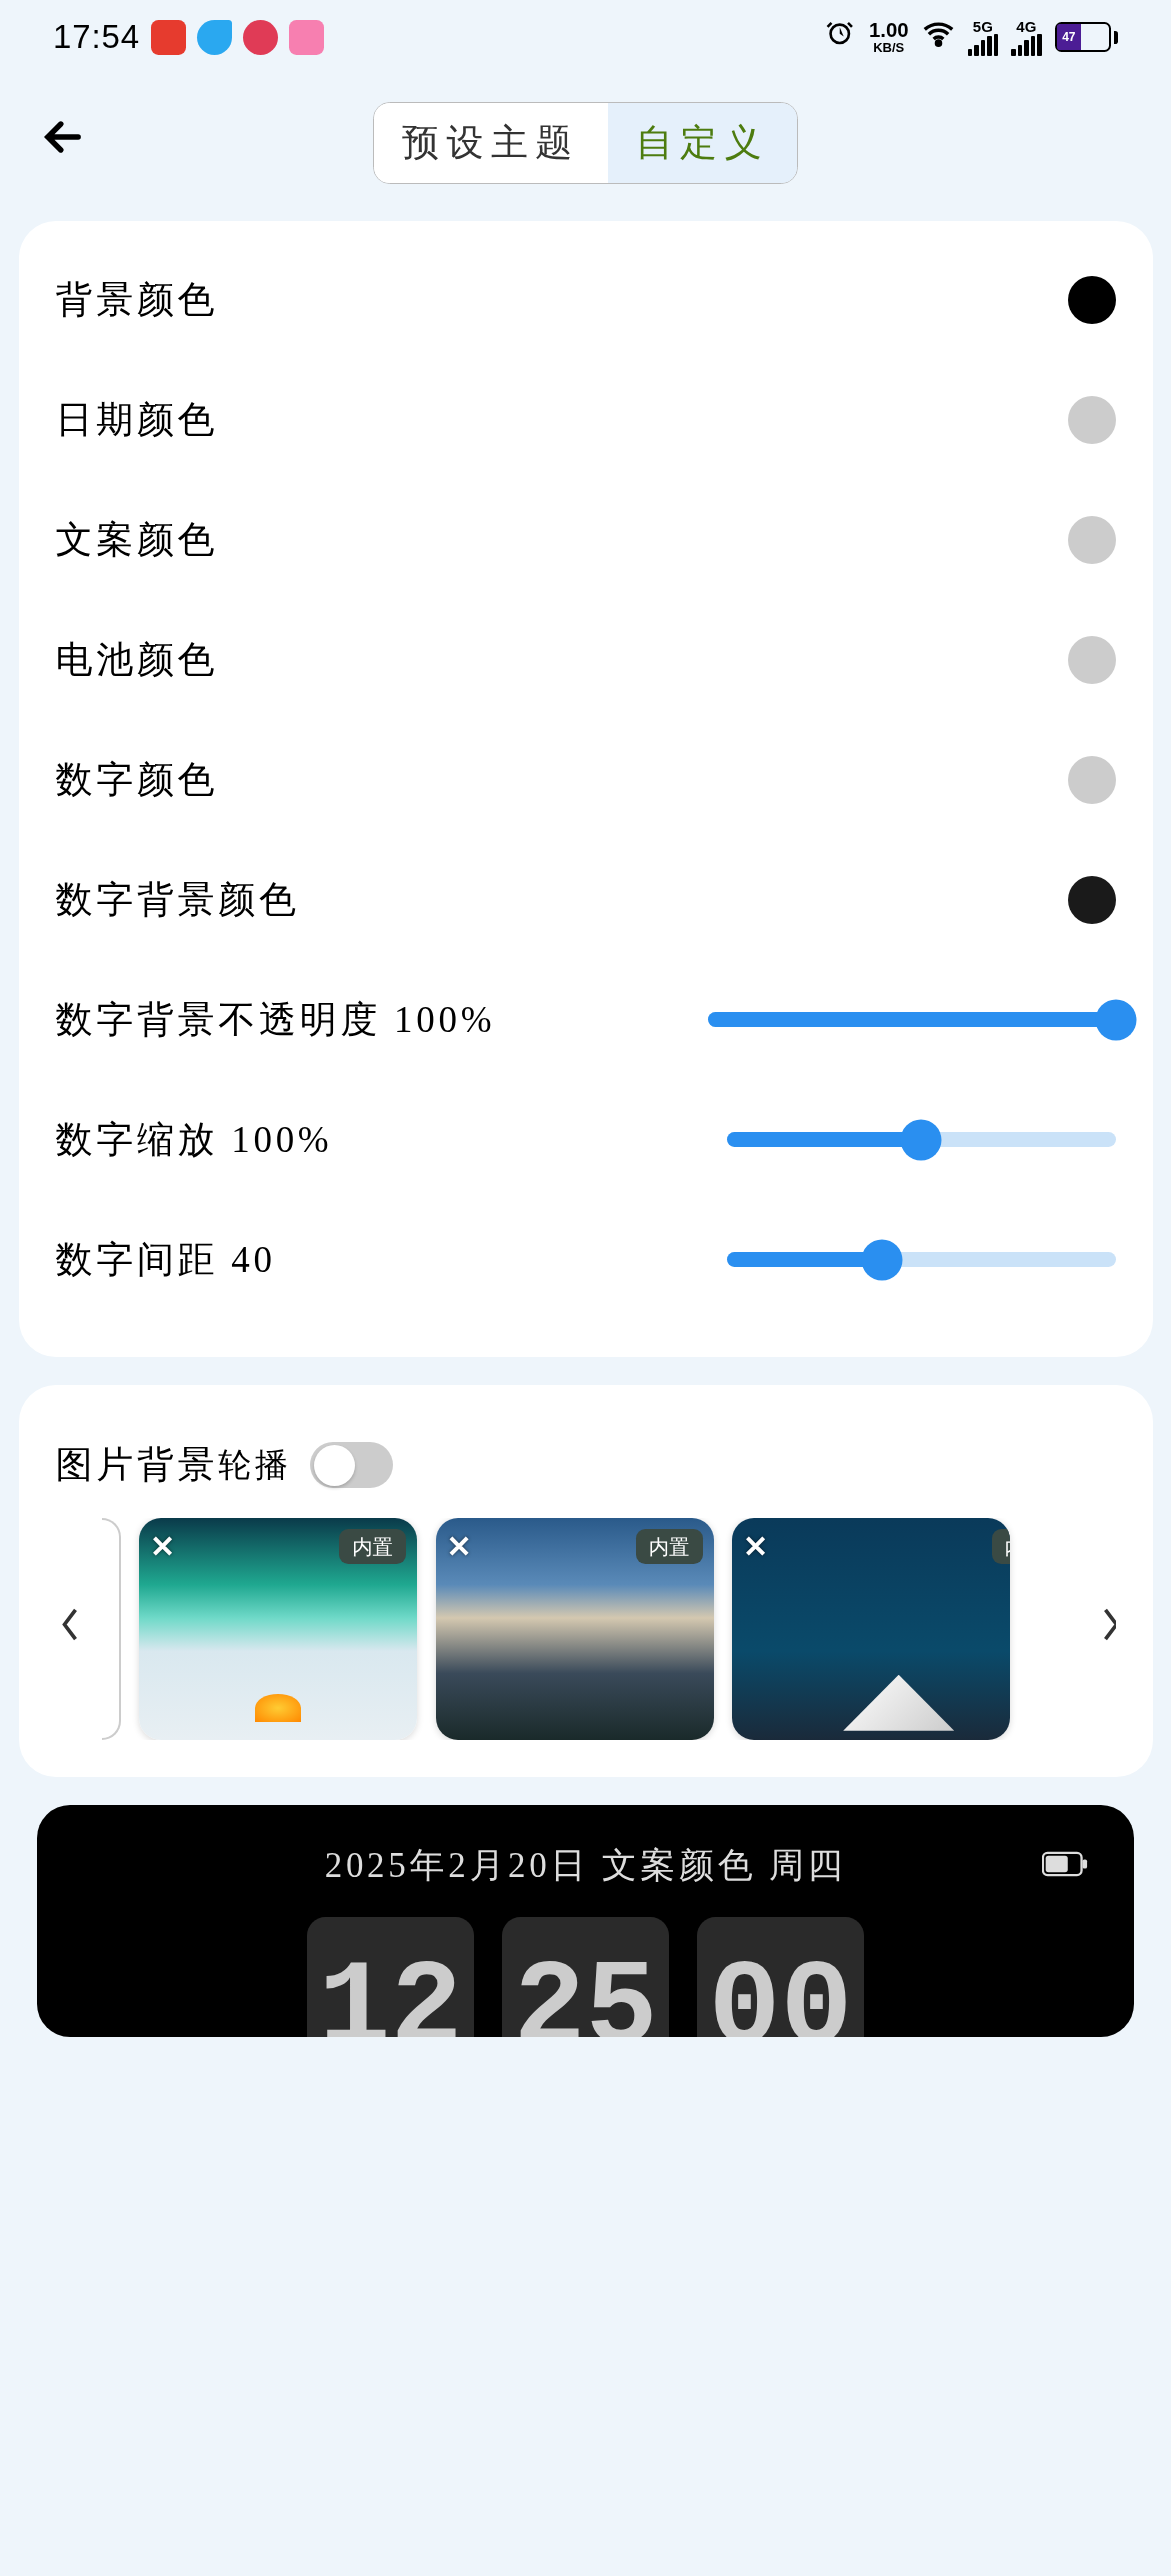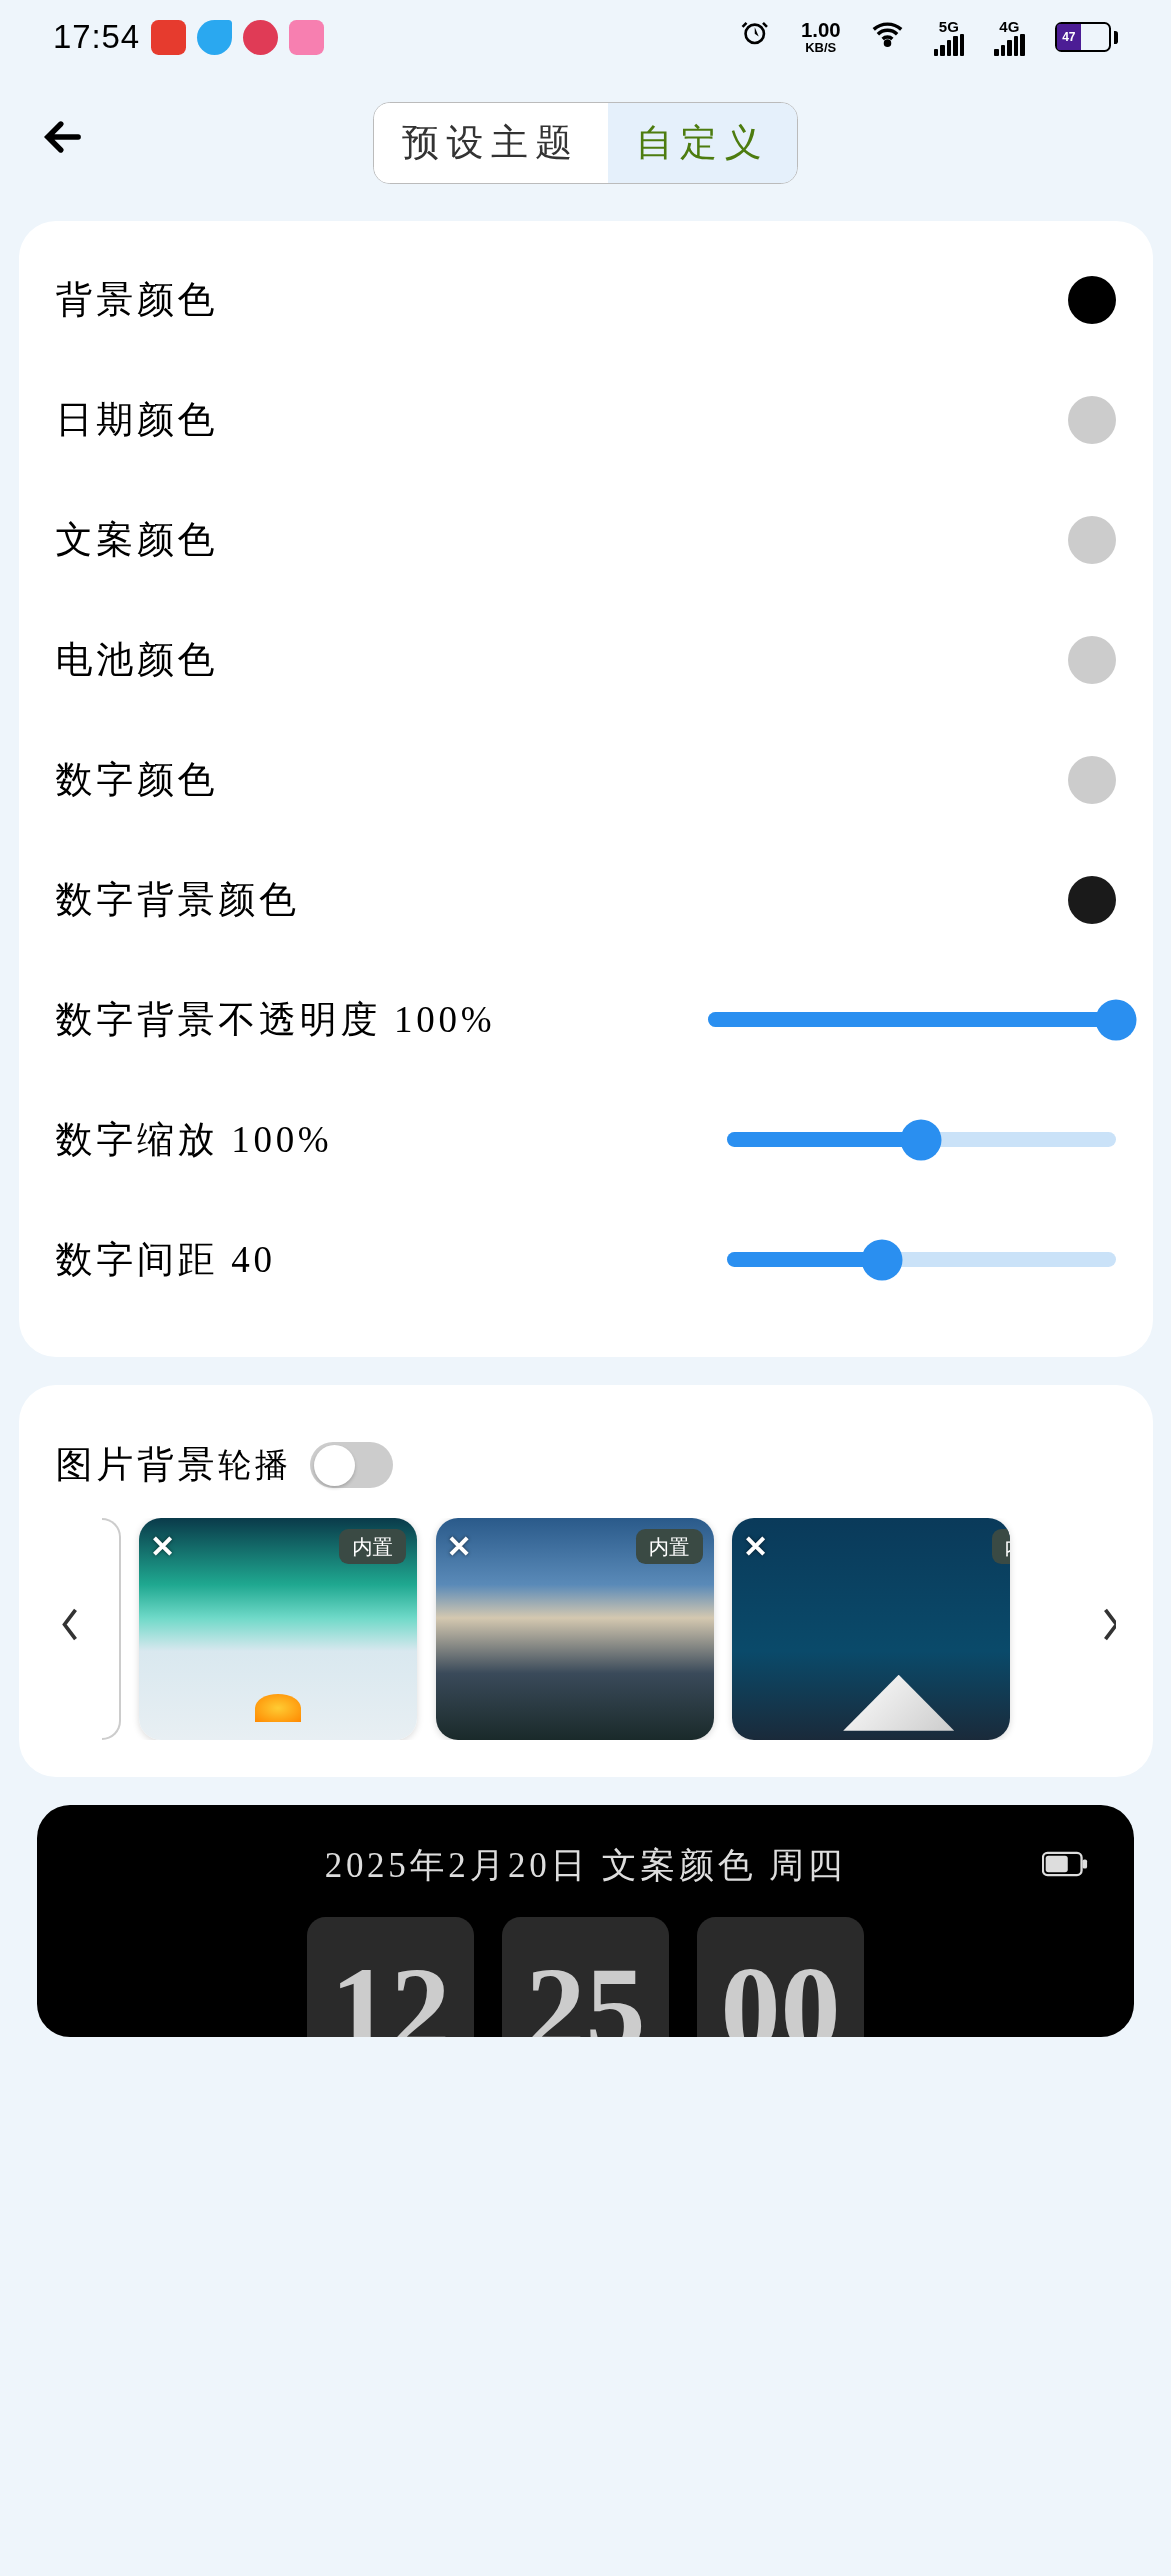--- a/index.html
+++ b/index.html
@@ -13,21 +13,21 @@
     .status-bar {
       height: 74px;
       display: flex;
       align-items: center;
       justify-content: space-between;
       padding: 0 53px;
     }
     .status-left { display: flex; align-items: center; gap: 11px; }
     .status-time { font-size: 33px; font-weight: 500; color: #000; letter-spacing: 0.9px;}
     .app-icon { width: 35px; height: 35px; border-radius: 7.4px; }
-    .status-right { display: flex; align-items: center; gap: 30px; }
+    .status-right { display: flex; align-items: center; gap: 13px; }
     .status-icon { font-size: 26px; color: #000; }
     .net-speed { display: flex; flex-direction: column; align-items: center; line-height: 1; }
     .net-speed .top { font-size: 20.4px; font-weight: 600; }
     .net-speed .bot { font-size: 13px; font-weight: 600; }
     .battery { display:flex; align-items:center; gap:3.7px; }
     .battery-body {width:56px;height:30px;border:2.8px solid #000;border-radius:6.5px;position:relative;display:flex;align-items:center;}
     .battery-fill {height:100%;background:#4c1d95;width:47%;border-radius:2.8px 0 0 2.8px;display:flex;align-items:center;justify-content:center;font-size:12px;color:#fff;font-weight:600;}
     .battery-tip{width:3.7px;height:13px;background:#000;border-radius:0 2.8px 2.8px 0;}
     .sig {display:flex;flex-direction:column;align-items:center;line-height:1;}
     .sig .lbl{font-size:15px;font-weight:700;}
@@ -114,21 +114,21 @@
       color: #fff;
       overflow:hidden;
       height: 232px;
     }
     .preview-top { display:flex;align-items:center;justify-content:center;gap:28px;position:relative; }
     .preview-date { font-family: "STKaiti","KaiTi",serif; font-size: 35px; letter-spacing: 3.7px; color:#ddd; text-align:center;}
     .preview-bat { position:absolute;right:9.3px; }
     .preview-bat svg{width:46px;height:28px;}
     .flip-row { display:flex;justify-content:center;gap:28px;margin-top:28px; }
     .flip { width:167px;height:185px;background:#2a2a2a;border-radius:18.5px;display:flex;align-items:center;justify-content:center;position:relative; }
-    .flip .digits { font-size:120px;font-weight:800;color:#ccc;font-family:Liberation Serif, serif; }
+    .flip .digits { font-size:120px;font-weight:800;color:#ccc;font-family:Liberation Mono, monospace; }
   </style>
 </head>
 <body>
 
 <div class="status-bar">
   <div class="status-left">
     <span class="status-time">17:54</span>
     <span class="app-icon" style="background:#e63b2e;"></span>
     <span class="app-icon" style="background:#2aa8f0;border-radius:50% 10% 50% 50%;"></span>
     <span class="app-icon" style="background:#e03b56;border-radius:50%;"></span>

